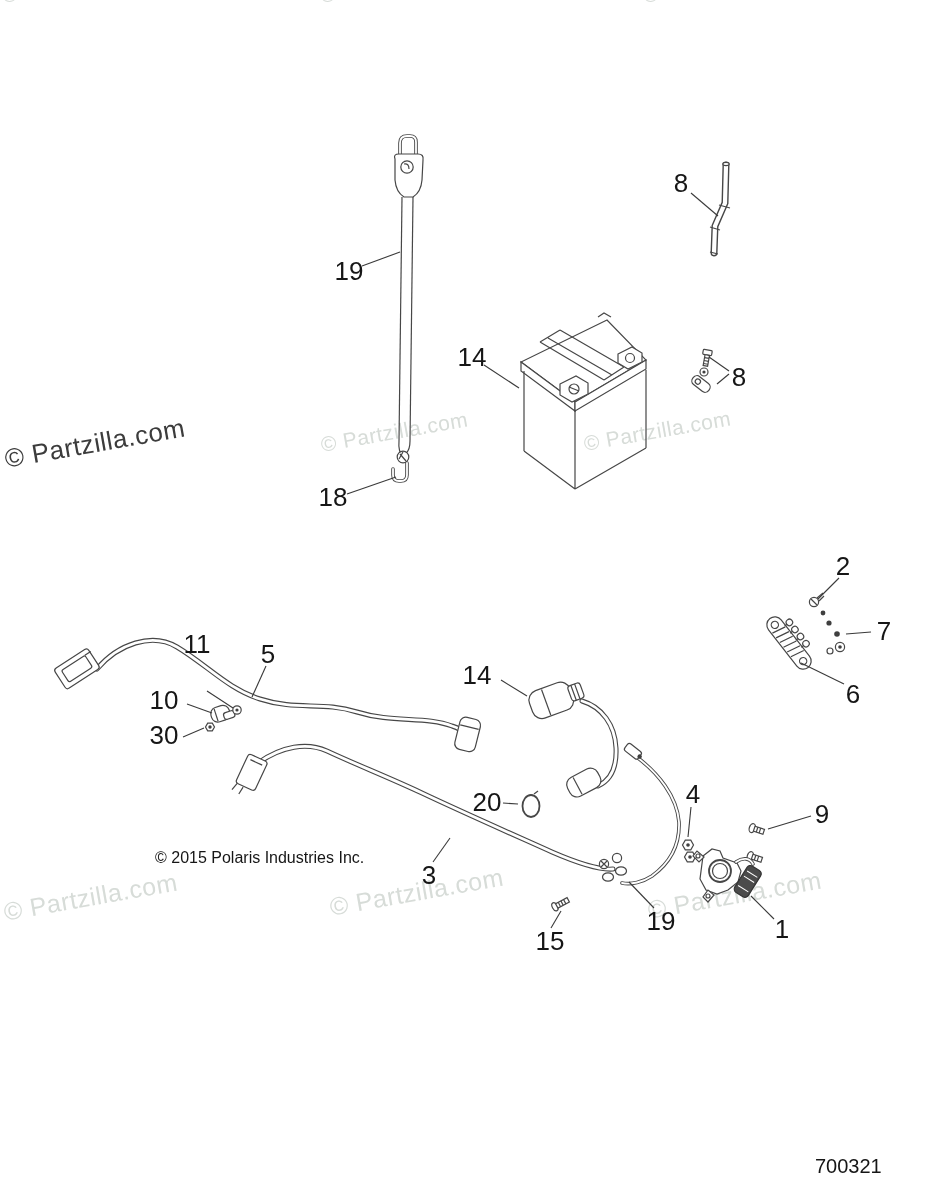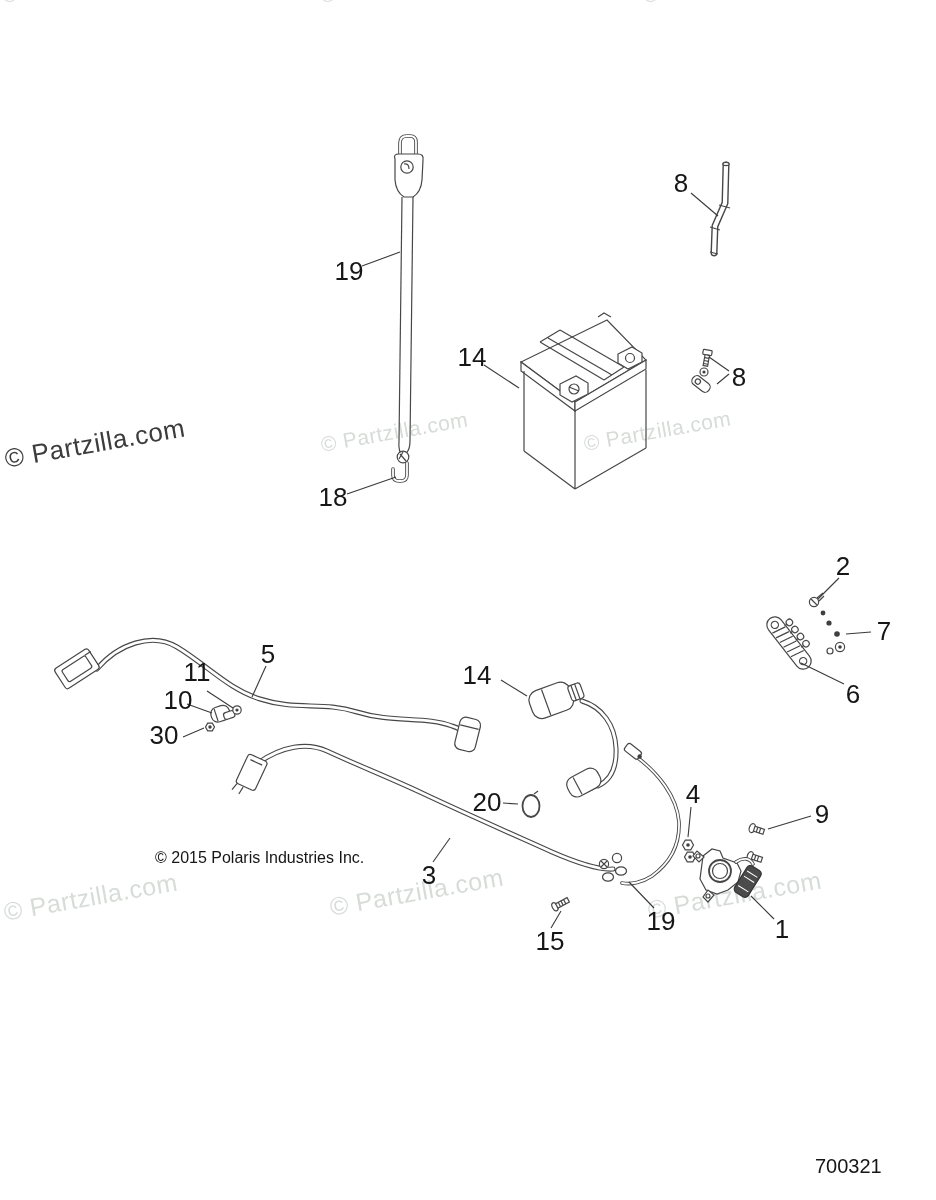--- a/index.html
+++ b/index.html
@@ -268,22 +268,22 @@
 
   <div class="plabel" style="left:782px;top:929px">1</div>
   <div class="plabel" style="left:843px;top:566px">2</div>
   <div class="plabel" style="left:429px;top:875px">3</div>
   <div class="plabel" style="left:693px;top:794px">4</div>
   <div class="plabel" style="left:268px;top:654px">5</div>
   <div class="plabel" style="left:853px;top:694px">6</div>
   <div class="plabel" style="left:884px;top:631px">7</div>
   <div class="plabel" style="left:681px;top:183px">8</div>
   <div class="plabel" style="left:822px;top:814px">9</div>
-  <div class="plabel" style="left:178px;top:700px">10</div>
-  <div class="plabel" style="left:197px;top:672px">11</div>
+  <div class="plabel" style="left:164px;top:700px">10</div>
+  <div class="plabel" style="left:197px;top:644px">11</div>
   <div class="plabel" style="left:472px;top:357px">14</div>
   <div class="plabel" style="left:349px;top:271px">19</div>
   <div class="plabel" style="left:477px;top:675px">14</div>
   <div class="plabel" style="left:550px;top:941px">15</div>
   <div class="plabel" style="left:739px;top:377px">8</div>
   <div class="plabel" style="left:487px;top:802px">20</div>
   <div class="plabel" style="left:661px;top:921px">19</div>
   <div class="plabel" style="left:333px;top:497px">18</div>
   <div class="plabel" style="left:164px;top:735px">30</div>
 

